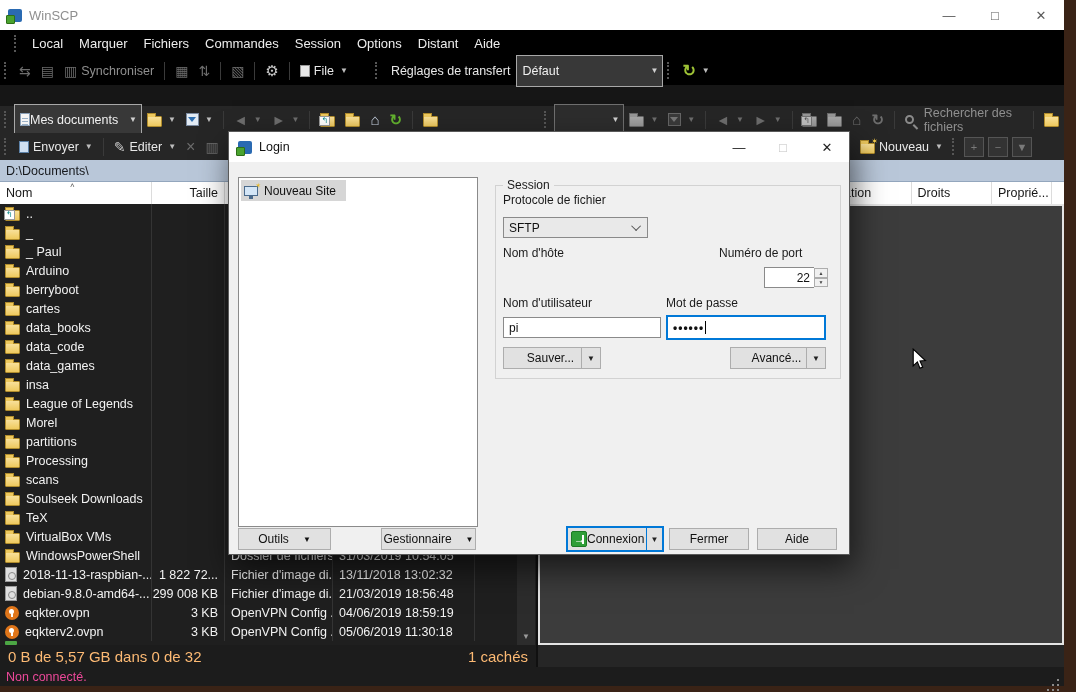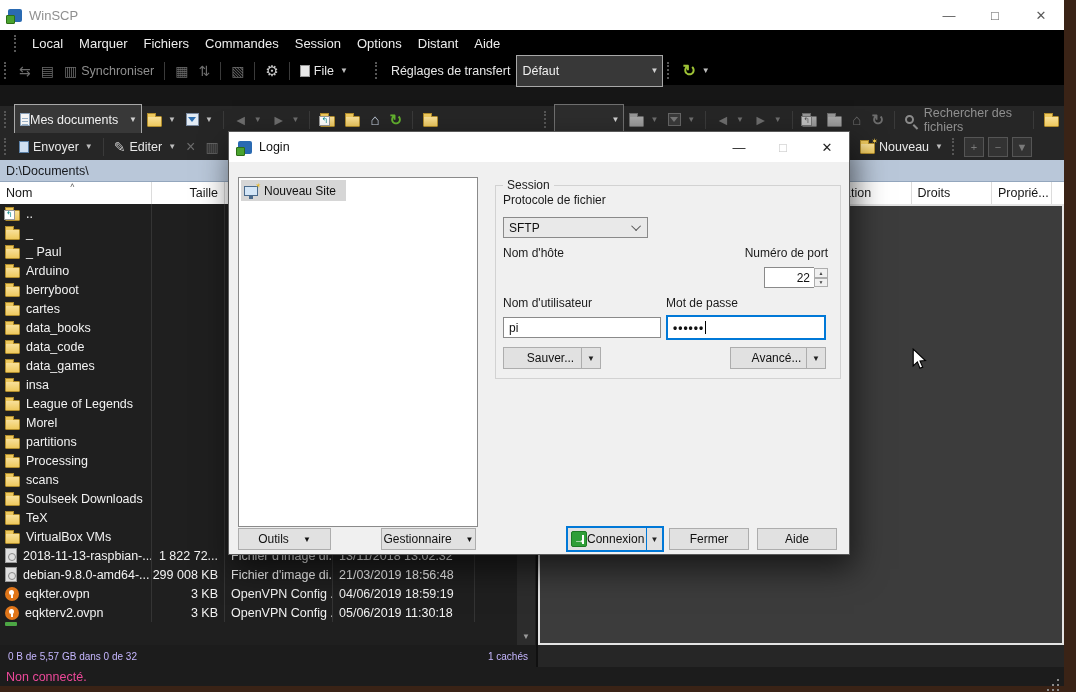--- a/index.html
+++ b/index.html
@@ -80,21 +80,21 @@
   .frow{display:grid;grid-template-columns:152px 73px 108px 142px;height:19px;align-items:center;color:#f2f2f2;font-size:12.5px}
   .cell{height:19px;display:flex;align-items:center;overflow:hidden;white-space:nowrap}
   .cname{gap:6px;padding-left:5px;border-right:1px solid #343434}
   .csize{justify-content:flex-end;padding-right:6px;border-right:1px solid #343434}
   .ctype{padding-left:6px;border-right:1px solid #343434}
   .cmod{padding-left:6px;border-right:1px solid #343434}
   .vscroll{position:absolute;right:1px;top:0;width:18px;height:100%;background:#2c2c2c}
   .sbtn{position:absolute;left:0;width:18px;height:17px;color:#9a9a9a;font-size:8px;display:flex;align-items:center;justify-content:center}
   .sthumb{position:absolute;left:2px;top:20px;width:14px;height:120px;background:#4a4a4a}
   .rlist{position:absolute;left:538px;top:204px;width:526px;height:441px;background:#3c3c3c;border:2px solid #e4e4e4}
-  .panelstatus{position:absolute;height:22px;background:#1c1c1c;color:#c4b5fd;font-size:10px;display:flex;align-items:center;padding:0 8px}
+  .panelstatus{position:absolute;height:22px;background:#1c1c1c;color:#fdba74;font-size:15px;display:flex;align-items:center;padding:0 8px}
   .splitter{position:absolute;left:536px;top:160px;width:2px;height:507px;background:#101010}
 
   
   .statusbar{position:absolute;left:0;top:667px;width:1064px;height:19px;background:#1c1c1c;color:#ec4899;font-size:12.5px;display:flex;align-items:center;padding-left:6px}
   .rgrip{position:absolute;right:5px;bottom:5px;width:2px;height:2px;background:#8a8a8a;box-shadow:-5px 5px 0 #8a8a8a,0 5px 0 #8a8a8a,-10px 10px 0 #8a8a8a,-5px 10px 0 #8a8a8a,0 10px 0 #8a8a8a}
 
   
   .dialog{position:absolute;left:228px;top:131px;width:622px;height:424px;background:#f0f0f0;border:1px solid #5a5a5a;box-shadow:4px 14px 30px rgba(0,0,0,.6)}
   .dlg-titlebar{position:absolute;left:0;top:0;width:100%;height:30px;background:#fff;display:flex;align-items:center;padding-left:9px;gap:7px}
   .dlg-title{font-size:12.5px;color:#111}
@@ -518,20 +518,29 @@
         <span class="cell cname">
           <span class="i-folder"></span>
           <span>VirtualBox VMs</span>
         </span>
         <span class="cell csize"></span>
         <span class="cell ctype"></span>
         <span class="cell cmod"></span>
       </div>
       <div class="frow">
         <span class="cell cname">
+          <span class="i-folder"></span>
+          <span>WindowsPowerShell</span>
+        </span>
+        <span class="cell csize"></span>
+        <span class="cell ctype">Dossier de fichiers</span>
+        <span class="cell cmod">31/03/2019 10:54:05</span>
+      </div>
+      <div class="frow">
+        <span class="cell cname">
           <span class="i-disc"></span>
           <span>2018-11-13-raspbian-...</span>
         </span>
         <span class="cell csize">1 822 72...</span>
         <span class="cell ctype">Fichier d'image di...</span>
         <span class="cell cmod">13/11/2018 13:02:32</span>
       </div>
       <div class="frow">
         <span class="cell cname">
           <span class="i-disc"></span>
@@ -606,21 +615,21 @@
     <span class="legend">Session</span>
 
     <span class="dlabel" style="left:274px;top:61px">Protocole de fichier</span>
     <div class="dselect" style="left:274px;top:85px;width:145px">
       <span>SFTP</span>
         <span class="chev"></span>
     </div>
 
     <span class="dlabel" style="left:274px;top:114px">Nom d'hôte</span>
 
-    <span class="dlabel" style="left:490px;top:114px;width:109px;text-align:right">Numéro de port</span>
+    <span class="dlabel" style="left:490px;top:114px;width:109px;text-align:left">Numéro de port</span>
     <div class="dinput" style="left:535px;top:135px;width:50px;justify-content:flex-end;padding-right:4px;border-right:none">
         <span>22</span>
       </div>
     <div class="spin" style="left:585px;top:136px">
         <span>▲</span>
         <span>▼</span>
       </div>
 
     <span class="dlabel" style="left:274px;top:164px">Nom d'utilisateur</span>
     <div class="dinput" style="left:274px;top:185px;width:158px">

